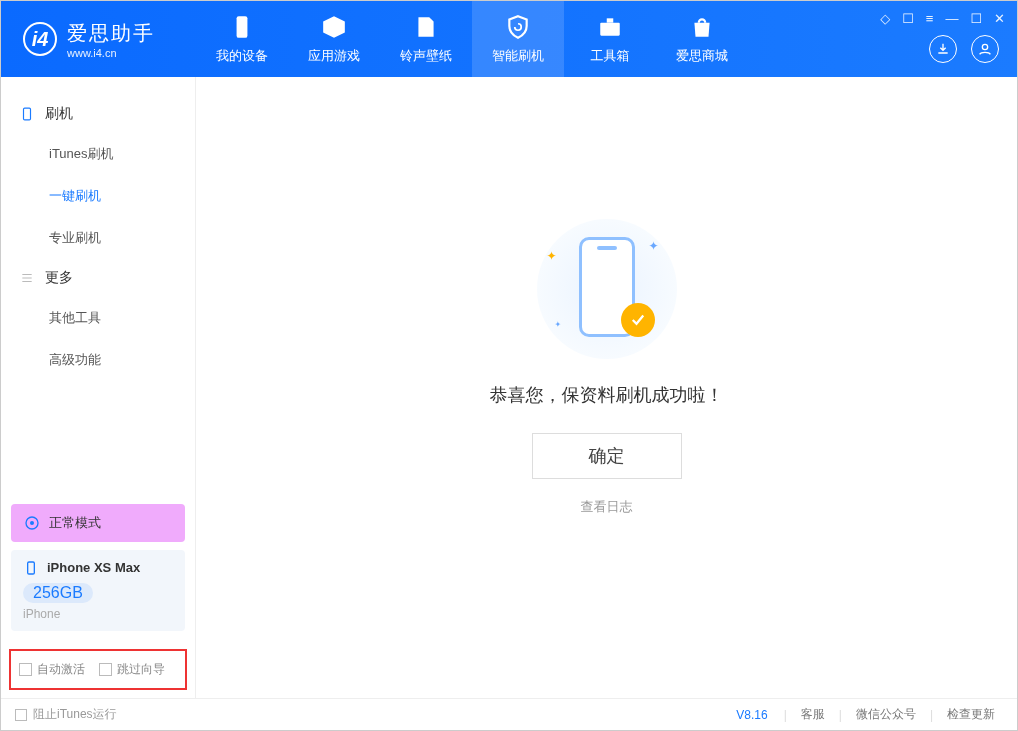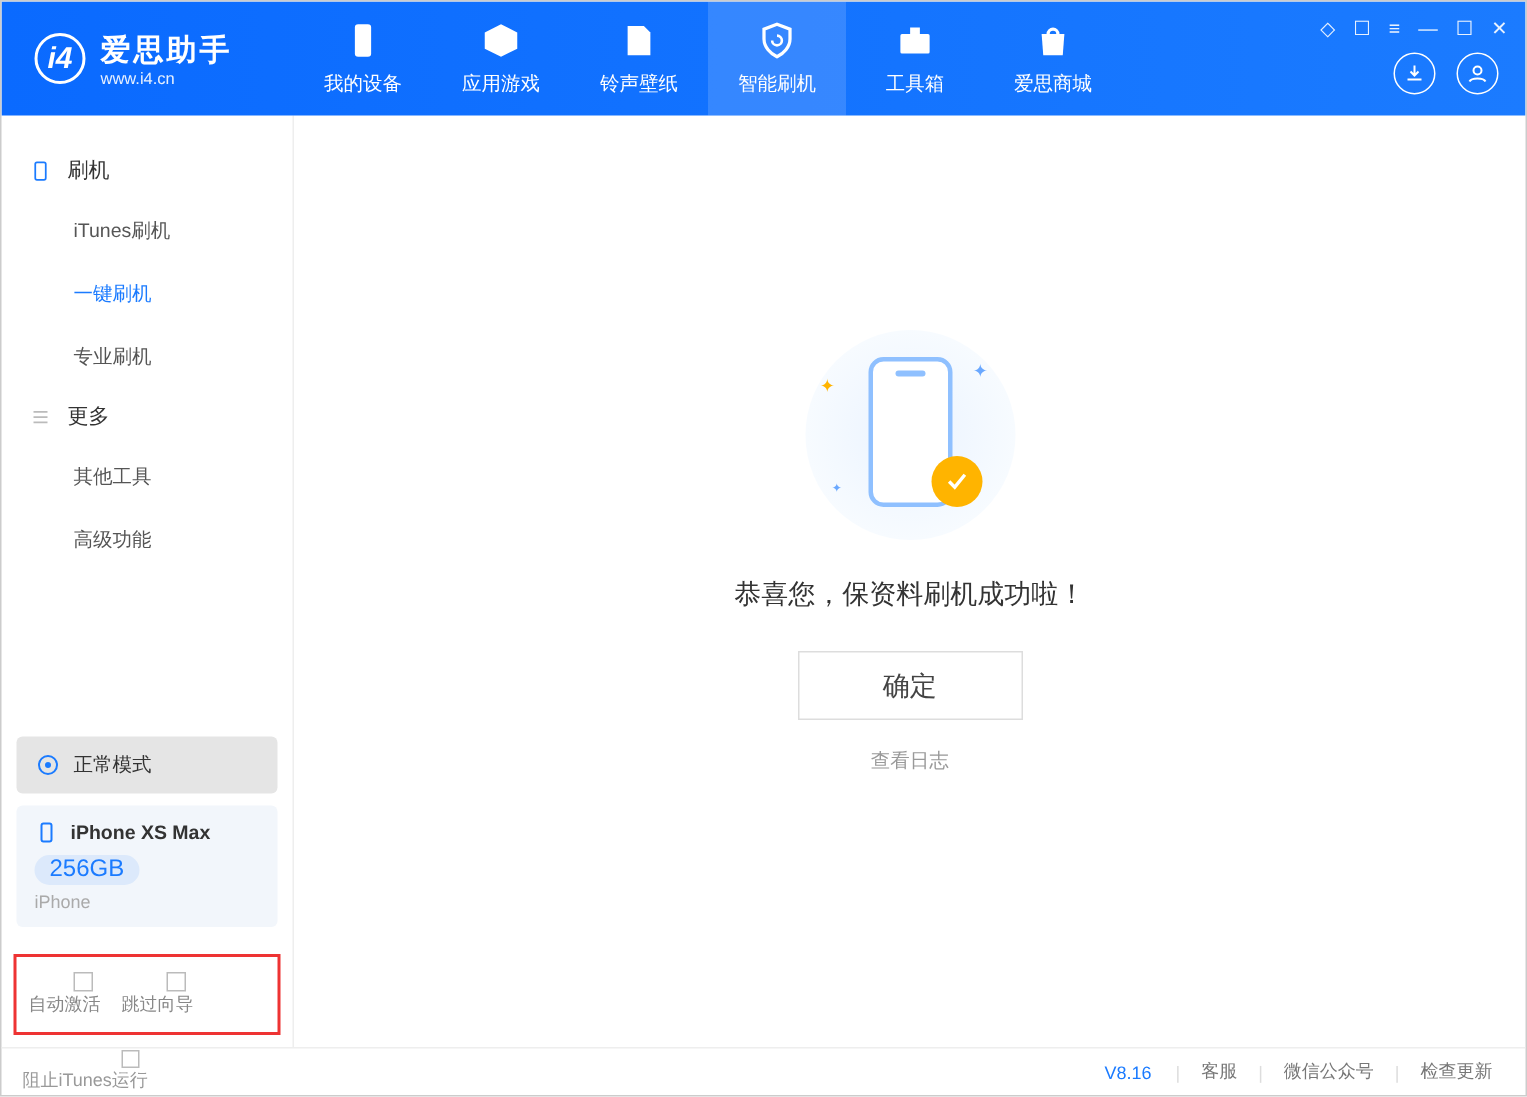--- a/index.html
+++ b/index.html
@@ -19,21 +19,21 @@
   padding-left: 22px;
   width: 195px;
   flex-shrink: 0;
 }
 .logo-circle {
   width: 34px; height: 34px; border: 2px solid #fff; border-radius: 50%;
   display: flex; align-items: center; justify-content: center;
   color: #fff; font-weight: bold; font-size: 20px; font-style: italic;
 }
 .logo-text { margin-left: 10px; color: #fff; }
-.logo-text .title { font-size: 20px; font-weight: 700; letter-spacing: 2px; }
+.logo-text .title { font-size: 20px; font-weight: 400; letter-spacing: 2px; }
 .logo-text .sub { font-size: 11px; opacity: 0.9; }
 
 .tabs { display: flex; height: 100%; }
 .tab {
   width: 92px; height: 100%;
   display: flex; flex-direction: column; align-items: center; justify-content: center;
   color: #fff; font-size: 13px; cursor: pointer;
 }
 .tab.active { background: rgba(255,255,255,0.15); }
 .tab-icon { width: 28px; height: 28px; margin-bottom: 6px; display:flex; align-items:center; justify-content:center; }
@@ -61,36 +61,36 @@
   display: flex; align-items: center; padding: 10px 18px; color: #333; font-size: 14px; font-weight: 500;
 }
 .side-section-title .sec-icon { width: 16px; height: 16px; margin-right: 10px; display:flex; align-items:center; justify-content:center; }
 .side-item {
   padding: 12px 10px 12px 48px; font-size: 13px; color: #555; cursor: pointer;
 }
 .side-item.active { color: #1b7bff; }
 
 .device-panel { padding: 0 10px 10px; }
 .device-card {
-  background: #e5e5e5; border-radius: 4px; padding: 10px 12px; margin-bottom: 8px;
+  background: #f0abfc; border-radius: 4px; padding: 10px 12px; margin-bottom: 8px;
   display: flex; align-items: center; font-size: 13px; color: #333;
 }
 .device-card .dot-icon { width:18px; height:18px; margin-right:8px; display:flex; align-items:center; justify-content:center; }
 .device-card2 { background: #f2f6fb; border-radius: 4px; padding: 10px 12px; font-size: 13px; color: #333; }
 .device-card2 .dname { font-weight: 600; }
 .capacity-badge {
   display:inline-block; background:#dce9fb; color:#1b7bff; border-radius:10px;
   padding:1px 10px; font-size:16px; margin-top:4px;
 }
 .device-card2 .dtype { color:#aaa; font-size:12px; margin-top:4px; }
 
 .bottom-checks {
   border: 2px solid #e33; margin: 8px; padding: 10px 8px; display:flex; gap:14px;
 }
-.chk { display:flex; align-items:flex-end; font-size:12px; color:#888; cursor:pointer;flex-direction:column; }
+.chk { display:flex; align-items:center; font-size:12px; color:#888; cursor:pointer; }
 .chk .box { width:13px; height:13px; border:1px solid #bbb; margin-right:5px; }
 
 
 .main { flex: 1; position: relative; display:flex; align-items:center; justify-content:center; }
 .result { text-align: center; margin-top: -40px; }
 .phone-illus { width: 140px; height: 140px; margin: 0 auto 24px; position: relative; }
 .phone-illus .ring {
   width: 140px; height: 140px; border-radius: 50%;
   background: radial-gradient(circle, #eaf3ff 0%, #f7fbff 70%);
   position: absolute; top:0; left:0;

